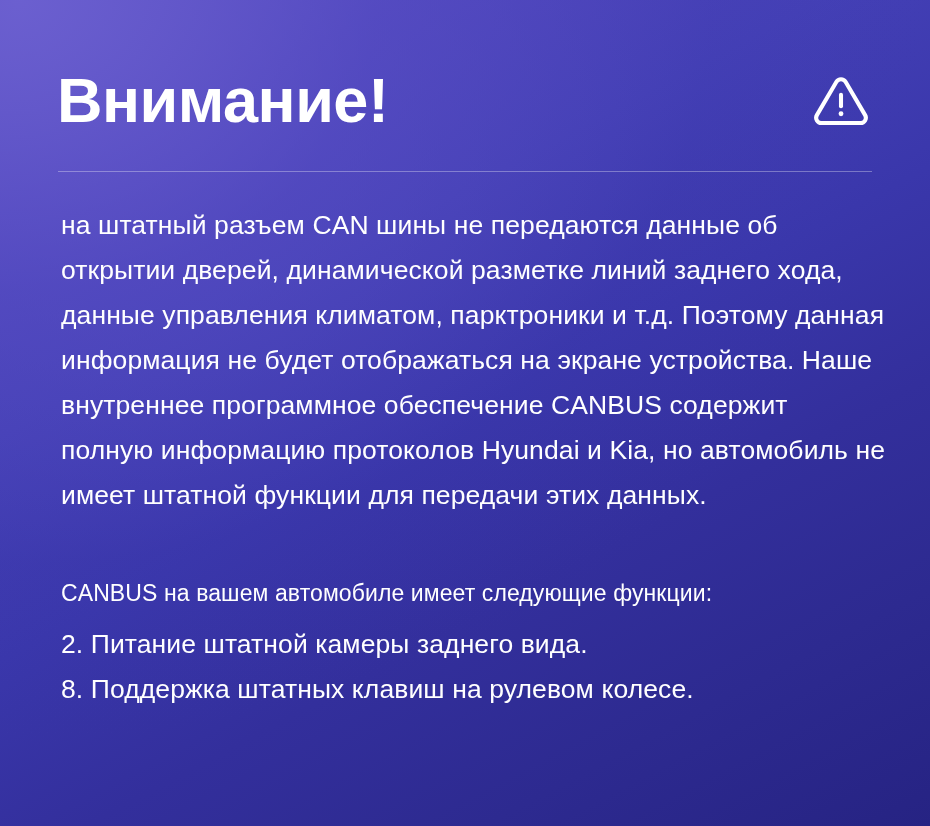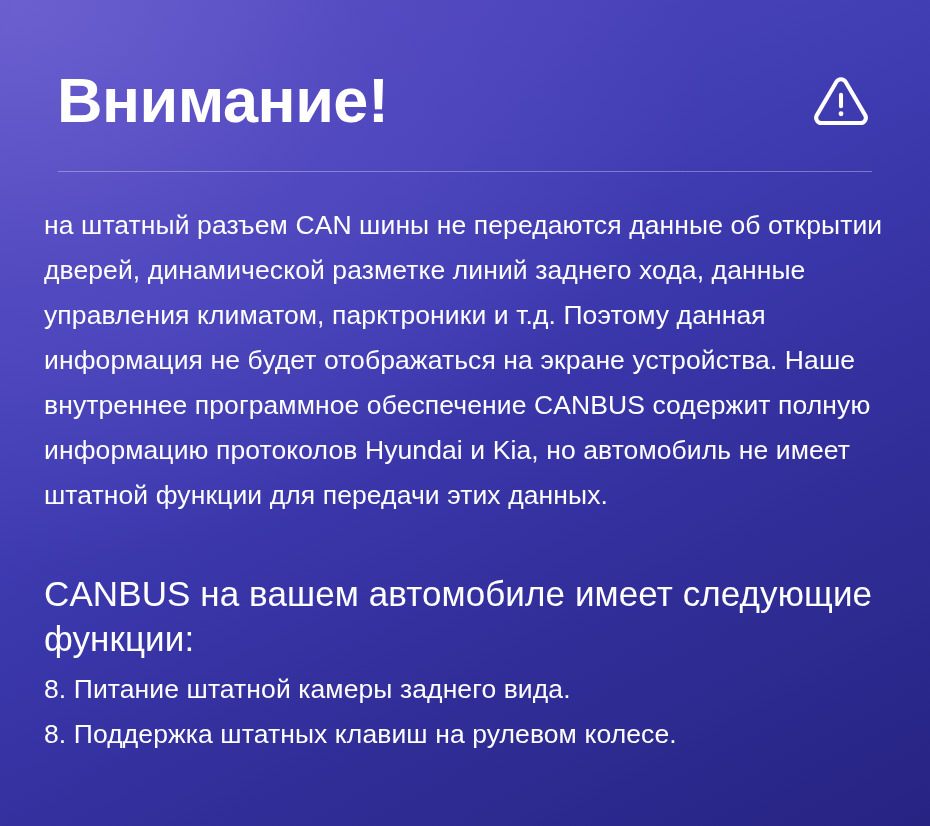--- a/index.html
+++ b/index.html
@@ -79,21 +79,21 @@
     left: 58px;
     right: 58px;
     top: 171px;
     height: 1px;
     background: rgba(255, 255, 255, 0.32);
   }
 
   
   .content {
     position: absolute;
-    left: 44px;
+    left: 61px;
     right: 44px;
     top: 203px;
   }
 
   .para {
     margin: 0;
     font-size: 26.5px;
     line-height: 45px;
     font-weight: 400;
     color: #ffffff;
@@ -104,21 +104,21 @@
   .para--intro {
     margin-bottom: 0;
   }
 
   .list-block {
     margin-top: 53px;
   }
 
   .list-intro {
     margin: 0 0 6px 0;
-    font-size: 35px;
+    font-size: 23px;
     line-height: 45px;
     color: #ffffff;
     letter-spacing: 0.1px;
   }
 
   .func-list {
     list-style: none;
     margin: 0;
     padding: 0;
   }
@@ -153,19 +153,19 @@
   <div class="divider"></div>
 
   <div class="content">
 
     <p class="para para--intro">на штатный разъем CAN шины не передаются данные об открытии дверей, динамической разметке линий заднего хода, данные управления климатом, парктроники и т.д. Поэтому данная информация не будет отображаться на экране устройства. Наше внутреннее программное обеспечение CANBUS содержит полную информацию протоколов Hyundai и Kia, но автомобиль не имеет штатной функции для передачи этих данных.</p>
 
     <div class="list-block">
       <p class="list-intro">CANBUS на вашем автомобиле имеет следующие функции:</p>
 
       <ul class="func-list">
-        <li>8. Питание штатной камеры заднего вида.</li>
+        <li>2. Питание штатной камеры заднего вида.</li>
         <li>8. Поддержка штатных клавиш на рулевом колесе.</li>
       </ul>
     </div>
 
   </div>
 </div>
 
 </body></html>

